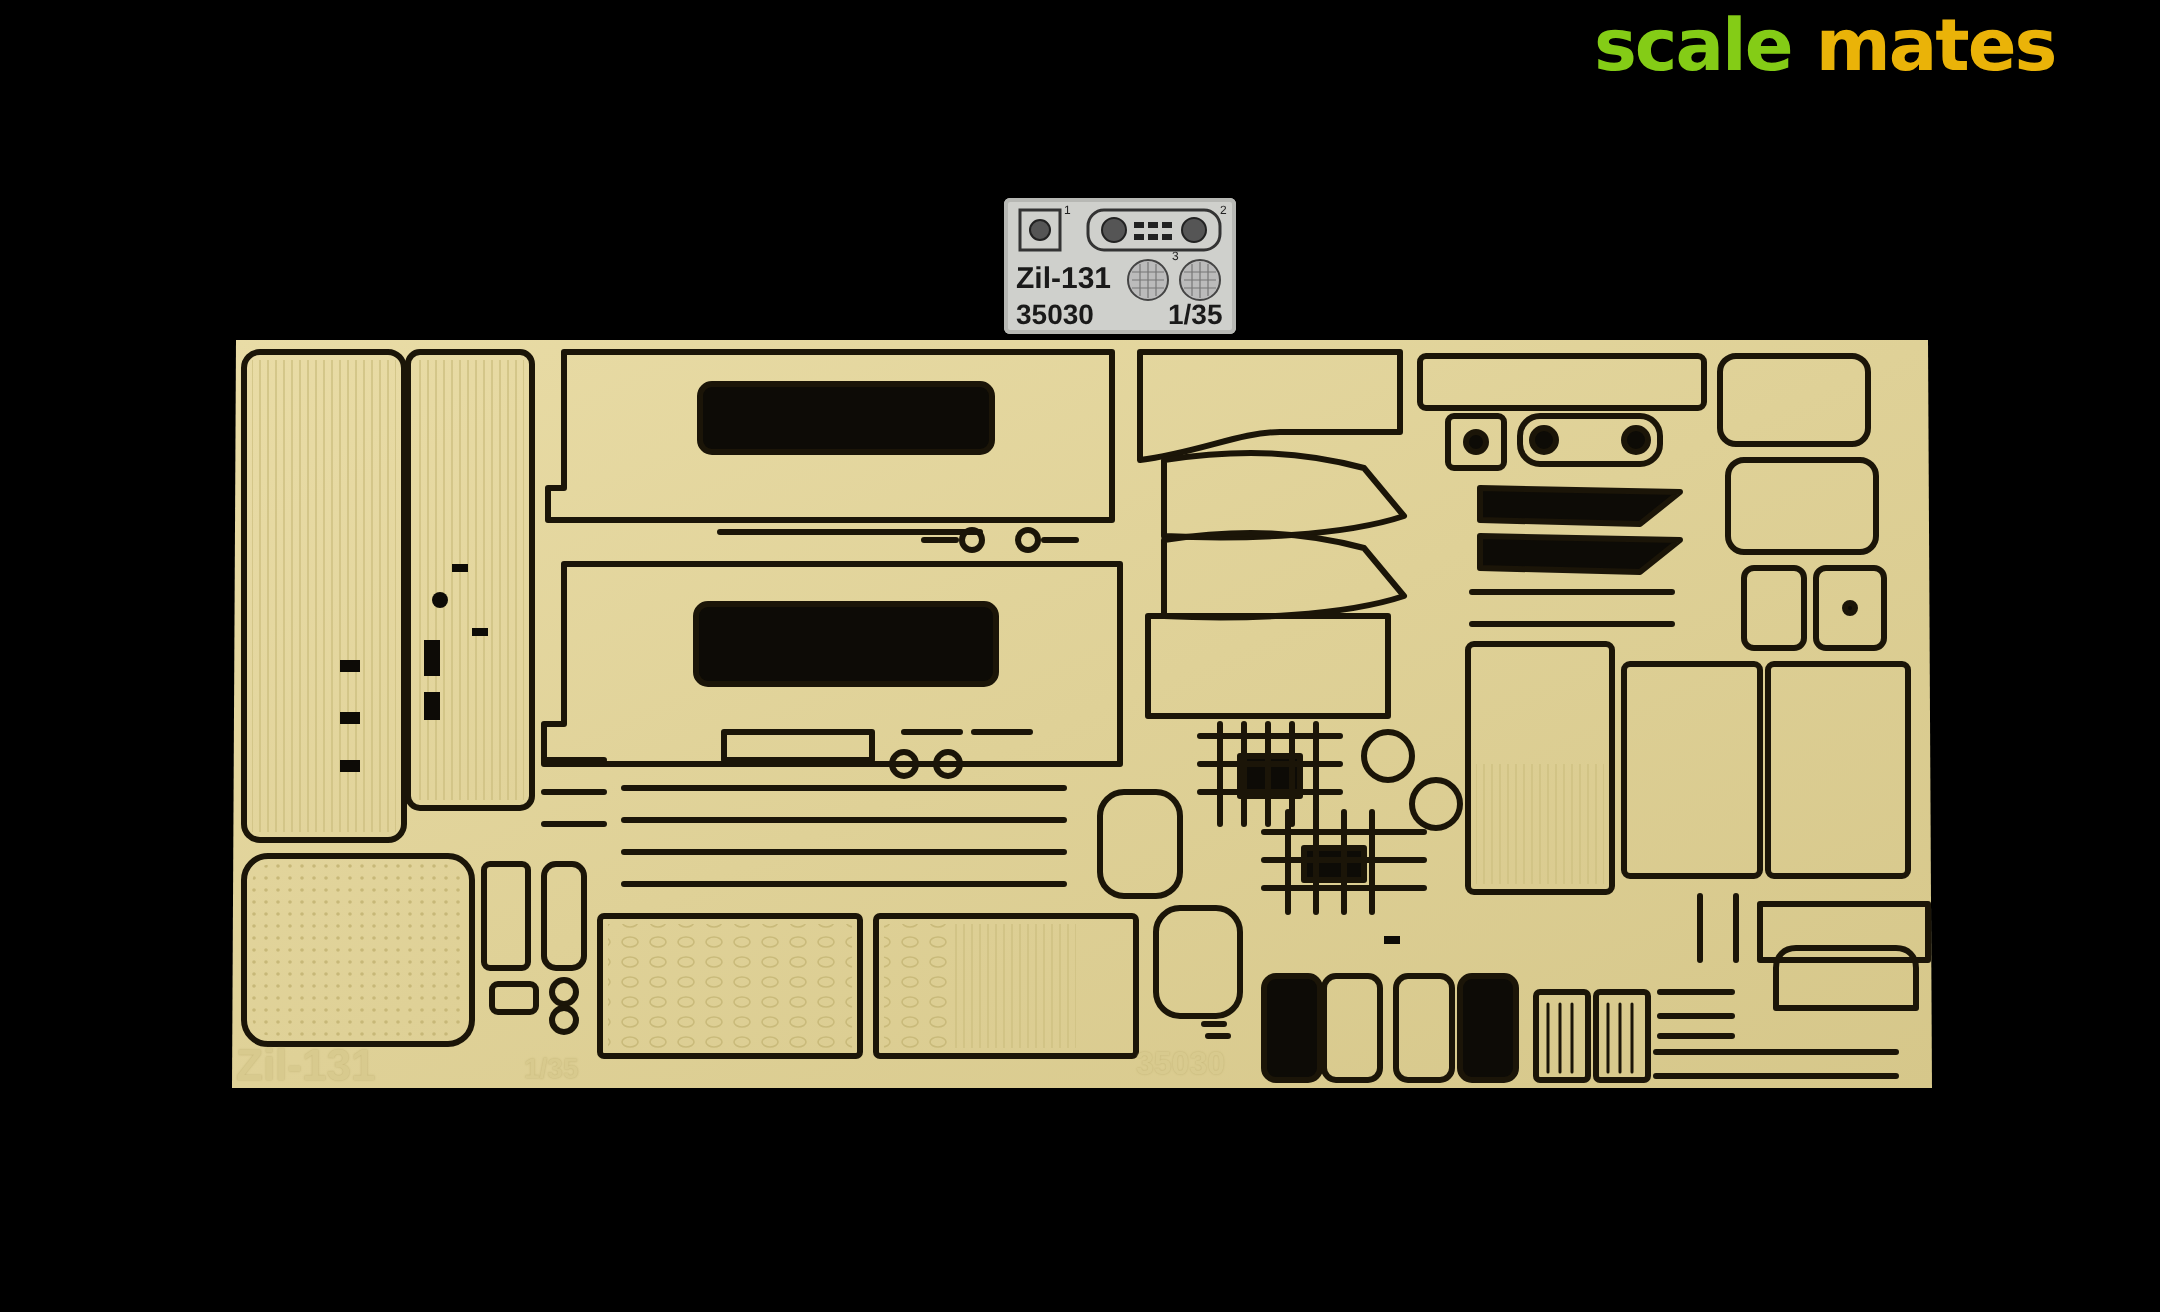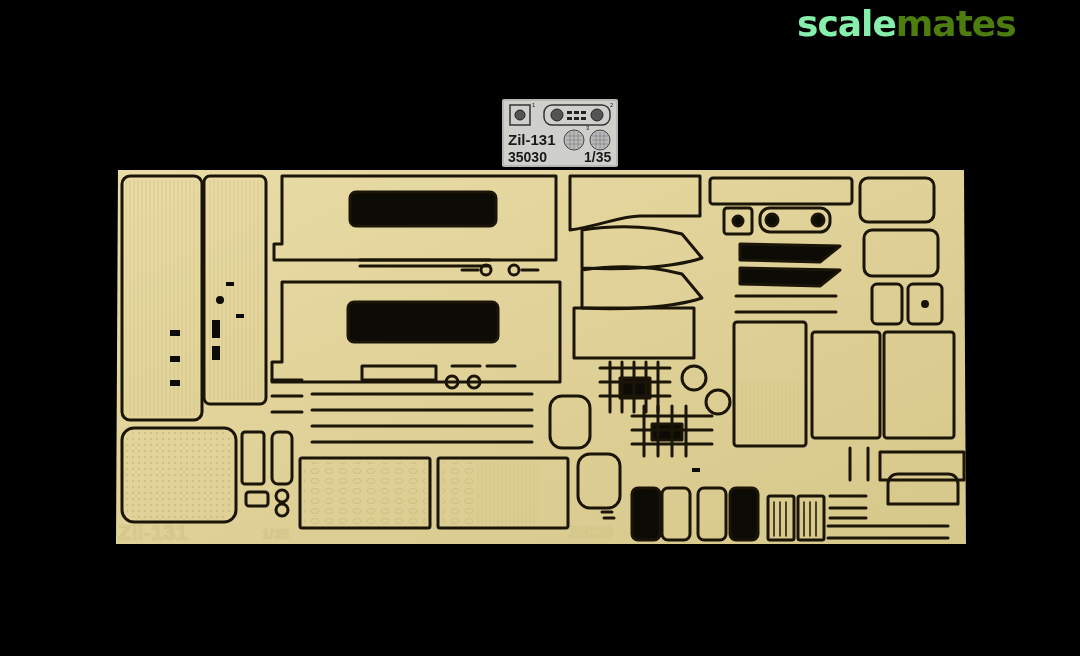--- a/index.html
+++ b/index.html
@@ -1,19 +1,19 @@
 <!DOCTYPE html>
 <html><head>
 <meta charset="utf-8">
 <style>
   html,body{margin:0;padding:0;background:#000;}
   body{width:1080px;height:656px;position:relative;overflow:hidden;font-family:"Liberation Sans",sans-serif;}
   .watermark{position:absolute;left:797px;top:4px;font-family:"DejaVu Sans",sans-serif;font-weight:bold;font-size:36px;letter-spacing:-1px;line-height:40px;}
-  .wm-a{color:#86efac;}
-  .wm-b{color:#4d7c0f;}
+  .wm-a{color:#84cc16;}
+  .wm-b{color:#eab308;margin-left:12px;}
   .label-card{position:absolute;left:502px;top:99px;width:116px;height:68px;background:#cfd0cc;border-radius:3px;box-shadow:inset 0 0 0 2px #b7b8b4;}
   .label-card .t1{position:absolute;left:6px;top:32px;font-weight:bold;font-size:15px;color:#1a1a1a;font-family:"Liberation Sans",sans-serif;}
   .label-card .t2{position:absolute;left:6px;top:50px;font-weight:bold;font-size:14px;color:#1a1a1a;}
   .label-card .t3{position:absolute;left:82px;top:50px;font-weight:bold;font-size:14px;color:#1a1a1a;}
   .fret{position:absolute;left:112px;top:166px;width:858px;height:382px;}
   .fret-text{position:absolute;font-weight:bold;color:#d8ca8e;text-shadow:0 0 1px #bfb072;}
 </style>
 </head>
 <body>
 

